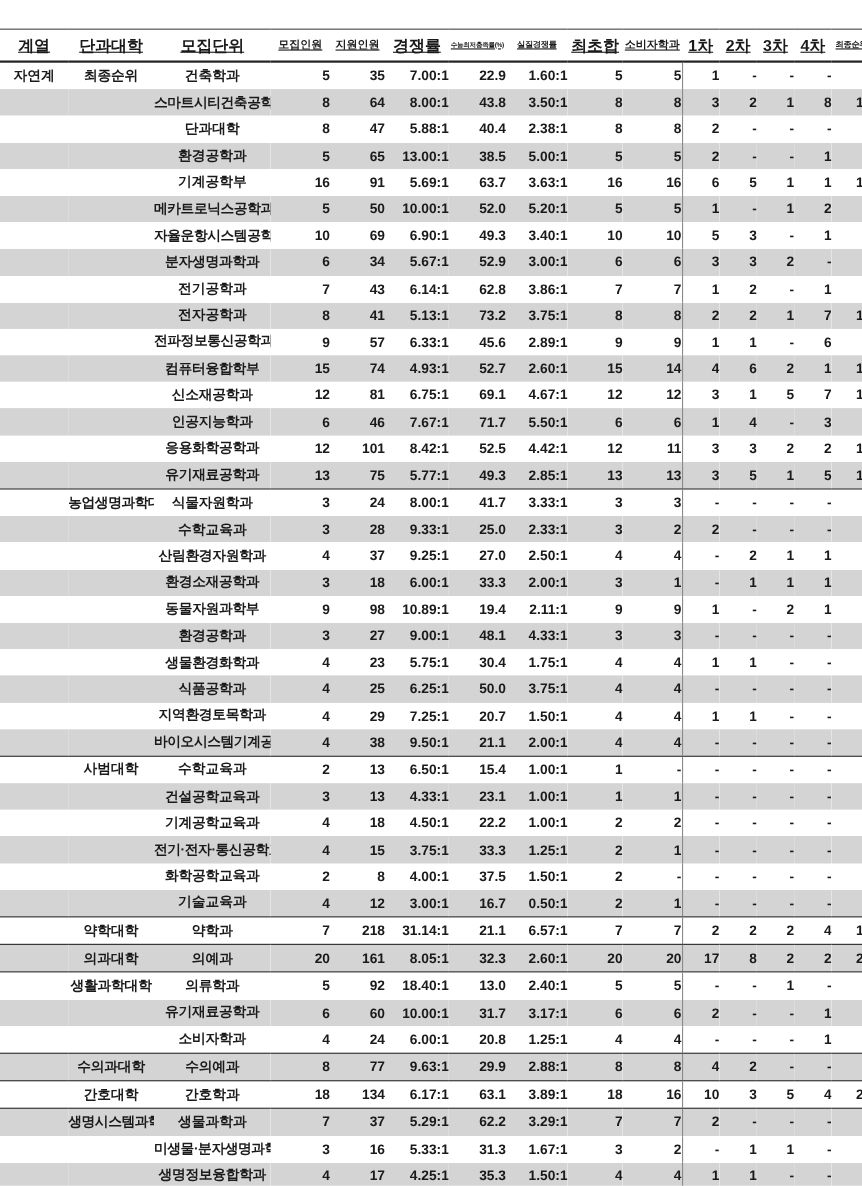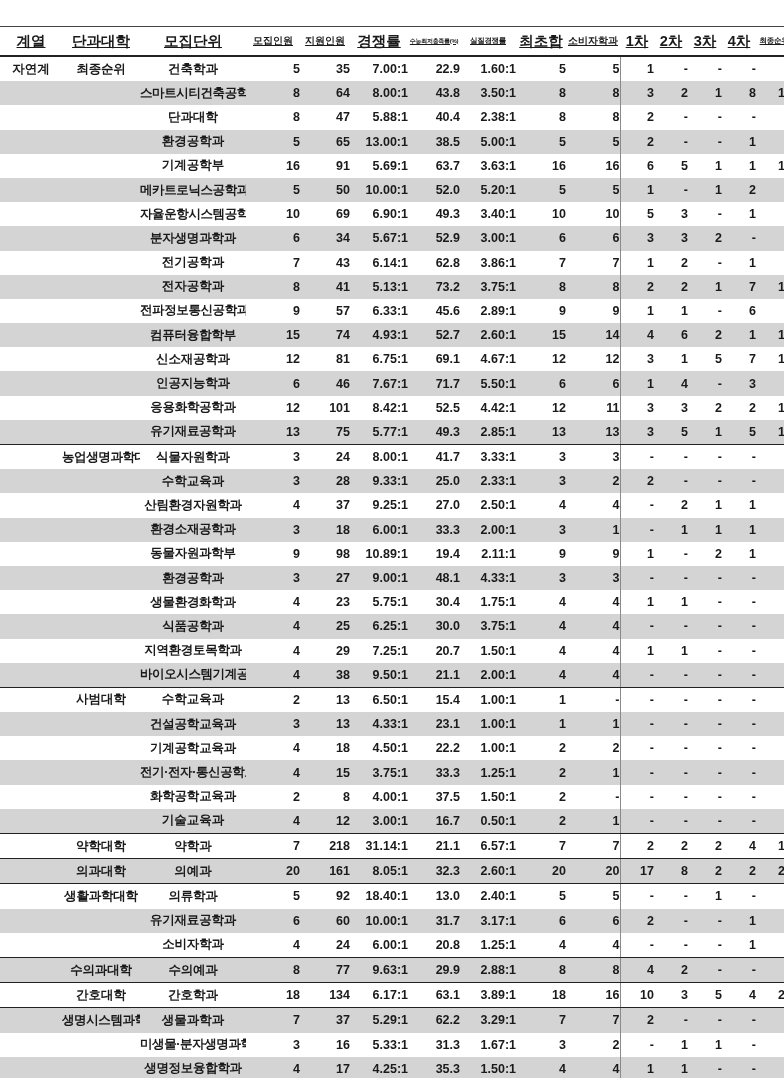--- a/index.html
+++ b/index.html
@@ -529,21 +529,21 @@
         <td class="c-num">-</td>
         <td class="c-num">2</td>
       </tr>
       <tr class="data-row row-shade">
         <td class="c-series t-lg"></td>
         <td class="c-college t-md"></td>
         <td class="c-unit t-md">식품공학과</td>
         <td class="c-num">4</td>
         <td class="c-num">25</td>
         <td class="c-num">6.25:1</td>
-        <td class="c-num">30.0</td>
+        <td class="c-num">50.0</td>
         <td class="c-num">3.75:1</td>
         <td class="c-num">4</td>
         <td class="c-num">4</td>
         <td class="c-num sep-left">-</td>
         <td class="c-num">-</td>
         <td class="c-num">-</td>
         <td class="c-num">-</td>
         <td class="c-num">-</td>
       </tr>
       <tr class="data-row row-plain">

